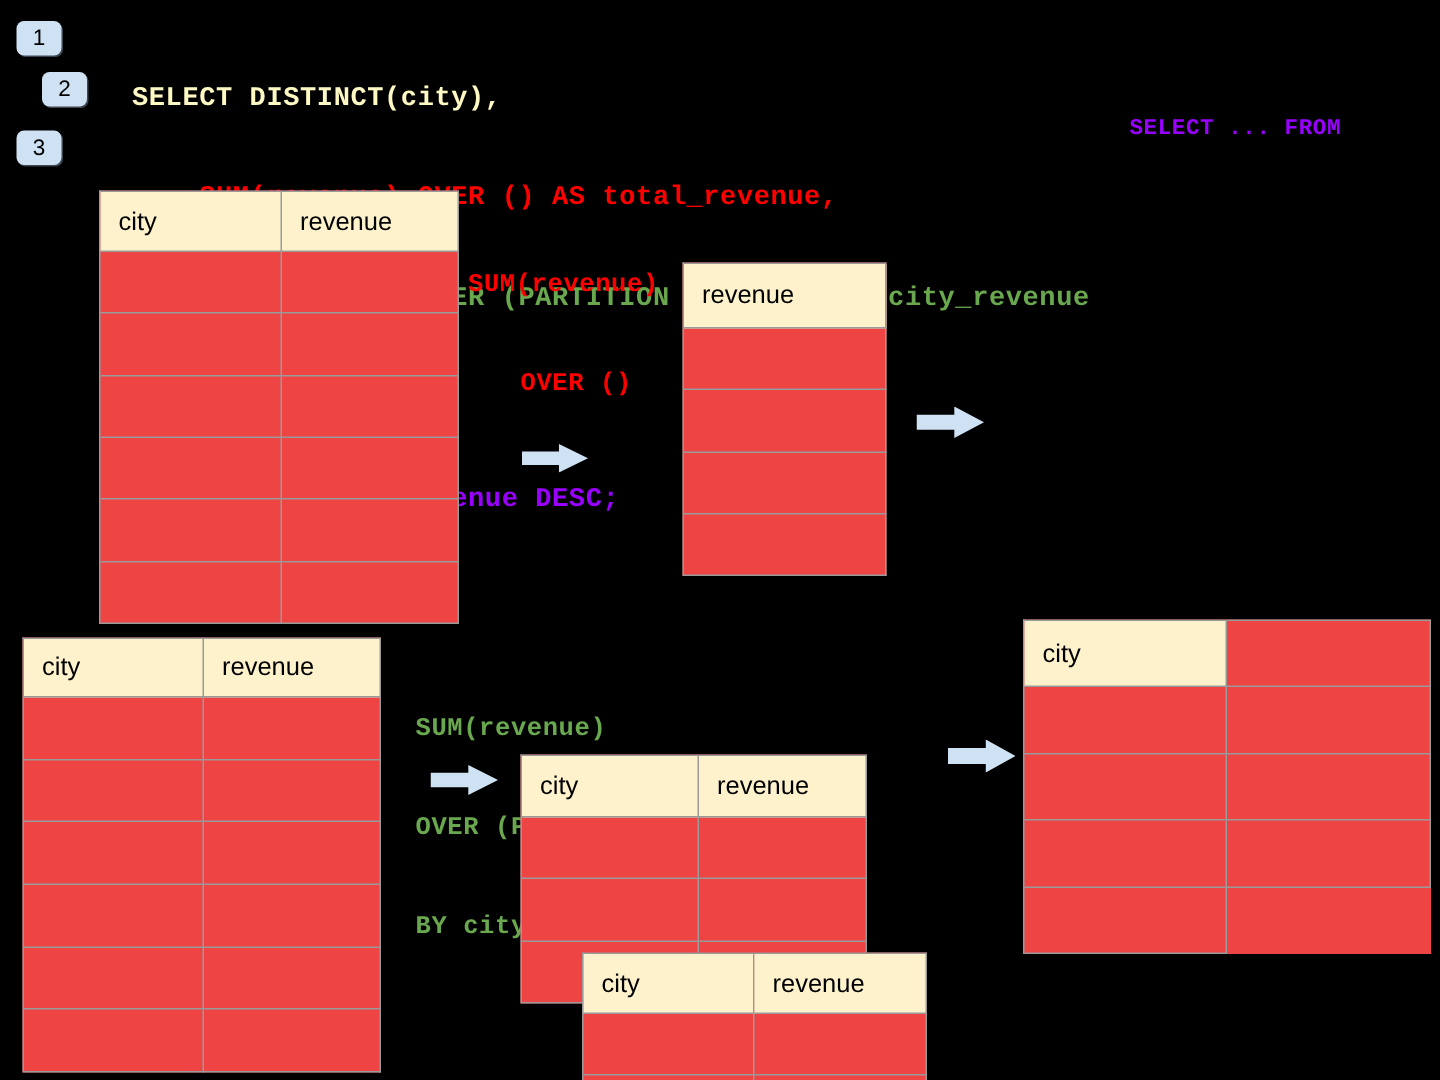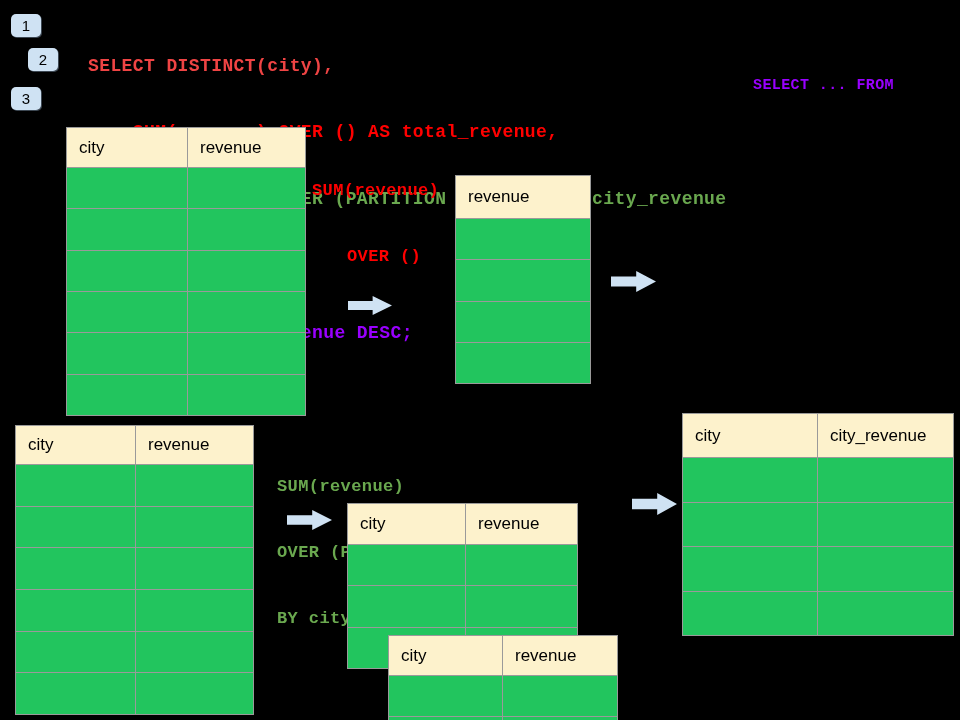--- a/index.html
+++ b/index.html
@@ -12,40 +12,40 @@
          font:15px "Liberation Sans",sans-serif;color:#000;
          box-shadow:1px 1px 0 rgba(110,130,150,.55);}
   
   .code{position:absolute;font-family:"Liberation Mono","DejaVu Sans Mono",monospace;
         font-weight:bold;white-space:pre;}
   #main-code{left:88px;top:10px;font-size:18px;line-height:22.3px;letter-spacing:.4px;}
   #side-code{left:753px;top:33px;font-size:15px;line-height:21px;letter-spacing:.4px;}
   #label-total{left:312px;top:136px;font-size:17px;line-height:22px;letter-spacing:.4px;}
   #label-partition{left:277px;top:432px;font-size:17px;line-height:22px;letter-spacing:.4px;}
   
-  .tbl{position:absolute;display:grid;background:#22c55e;
+  .tbl{position:absolute;display:grid;background:#ef4444;
        border-top:1px solid var(--bd,#9a9a9a);border-left:1px solid var(--bd,#9a9a9a);}
   .tbl>div{border-right:1px solid var(--bd,#9a9a9a);border-bottom:1px solid var(--bd,#9a9a9a);}
   .th{display:flex;align-items:center;padding-left:12px;
       font:17px "Liberation Sans",sans-serif;color:#000;}
   
   .arrow{position:absolute;}
   .arrow svg{width:100%;height:100%;display:block;}
 </style>
 </head>
 <body style="background-color: rgb(0, 0, 0);">
 
 <div class="stage">
 
   <div class="badge" style="left: 11px; top: 14px; background-color: rgb(207, 226, 243);">1</div>
   <div class="badge" style="left: 28px; top: 48px; background-color: rgb(207, 226, 243);">2</div>
   <div class="badge" style="left: 11px; top: 87px; background-color: rgb(207, 226, 243);">3</div>
 
   <div class="code" id="main-code">
-    <div style="color: #ef4444;">SELECT DISTINCT(city),</div>
+    <div style="color: #fef9c3;">SELECT DISTINCT(city),</div>
     <div style="color: rgb(255, 0, 0);">    SUM(revenue) OVER () AS total_revenue,</div>
     <div style="color: rgb(106, 168, 79);">    SUM(revenue) OVER (PARTITION BY city) as city_revenue</div>
     <div style="color: rgb(153, 0, 255);">  FROM rides</div>
     <div style="color: rgb(153, 0, 255);">  ORDER by city_revenue DESC;</div>
   </div>
 
   <div class="code" id="side-code">
     <div style="color: rgb(153, 0, 255);">SELECT ... FROM</div>
   </div>
 
@@ -141,21 +141,20 @@
   </div>
 
   <div class="arrow" style="left:632px;top:493px;width:45px;height:22px">
     <svg viewBox="0 0 100 46" preserveAspectRatio="none">
         <polygon points="0,12 56,12 56,0 100,23 56,46 56,34 0,34" fill="#cfe2f3"></polygon>
       </svg>
   </div>
 
   <div class="tbl" style="left:682px;top:413px;width:271px;height:222px;grid-template-columns:135px 1fr;grid-template-rows:44px repeat(4,1fr);">
     <div class="th" style="background-color: rgb(253, 242, 204);">city</div>
-    <div class="th" style="background-color: rgb(253, 242, 204);">city_revenue</div>
     <div class="td"></div>
       <div class="td"></div>
     <div class="td"></div>
       <div class="td"></div>
     <div class="td"></div>
       <div class="td"></div>
     <div class="td"></div>
       <div class="td"></div>
   </div>
 

